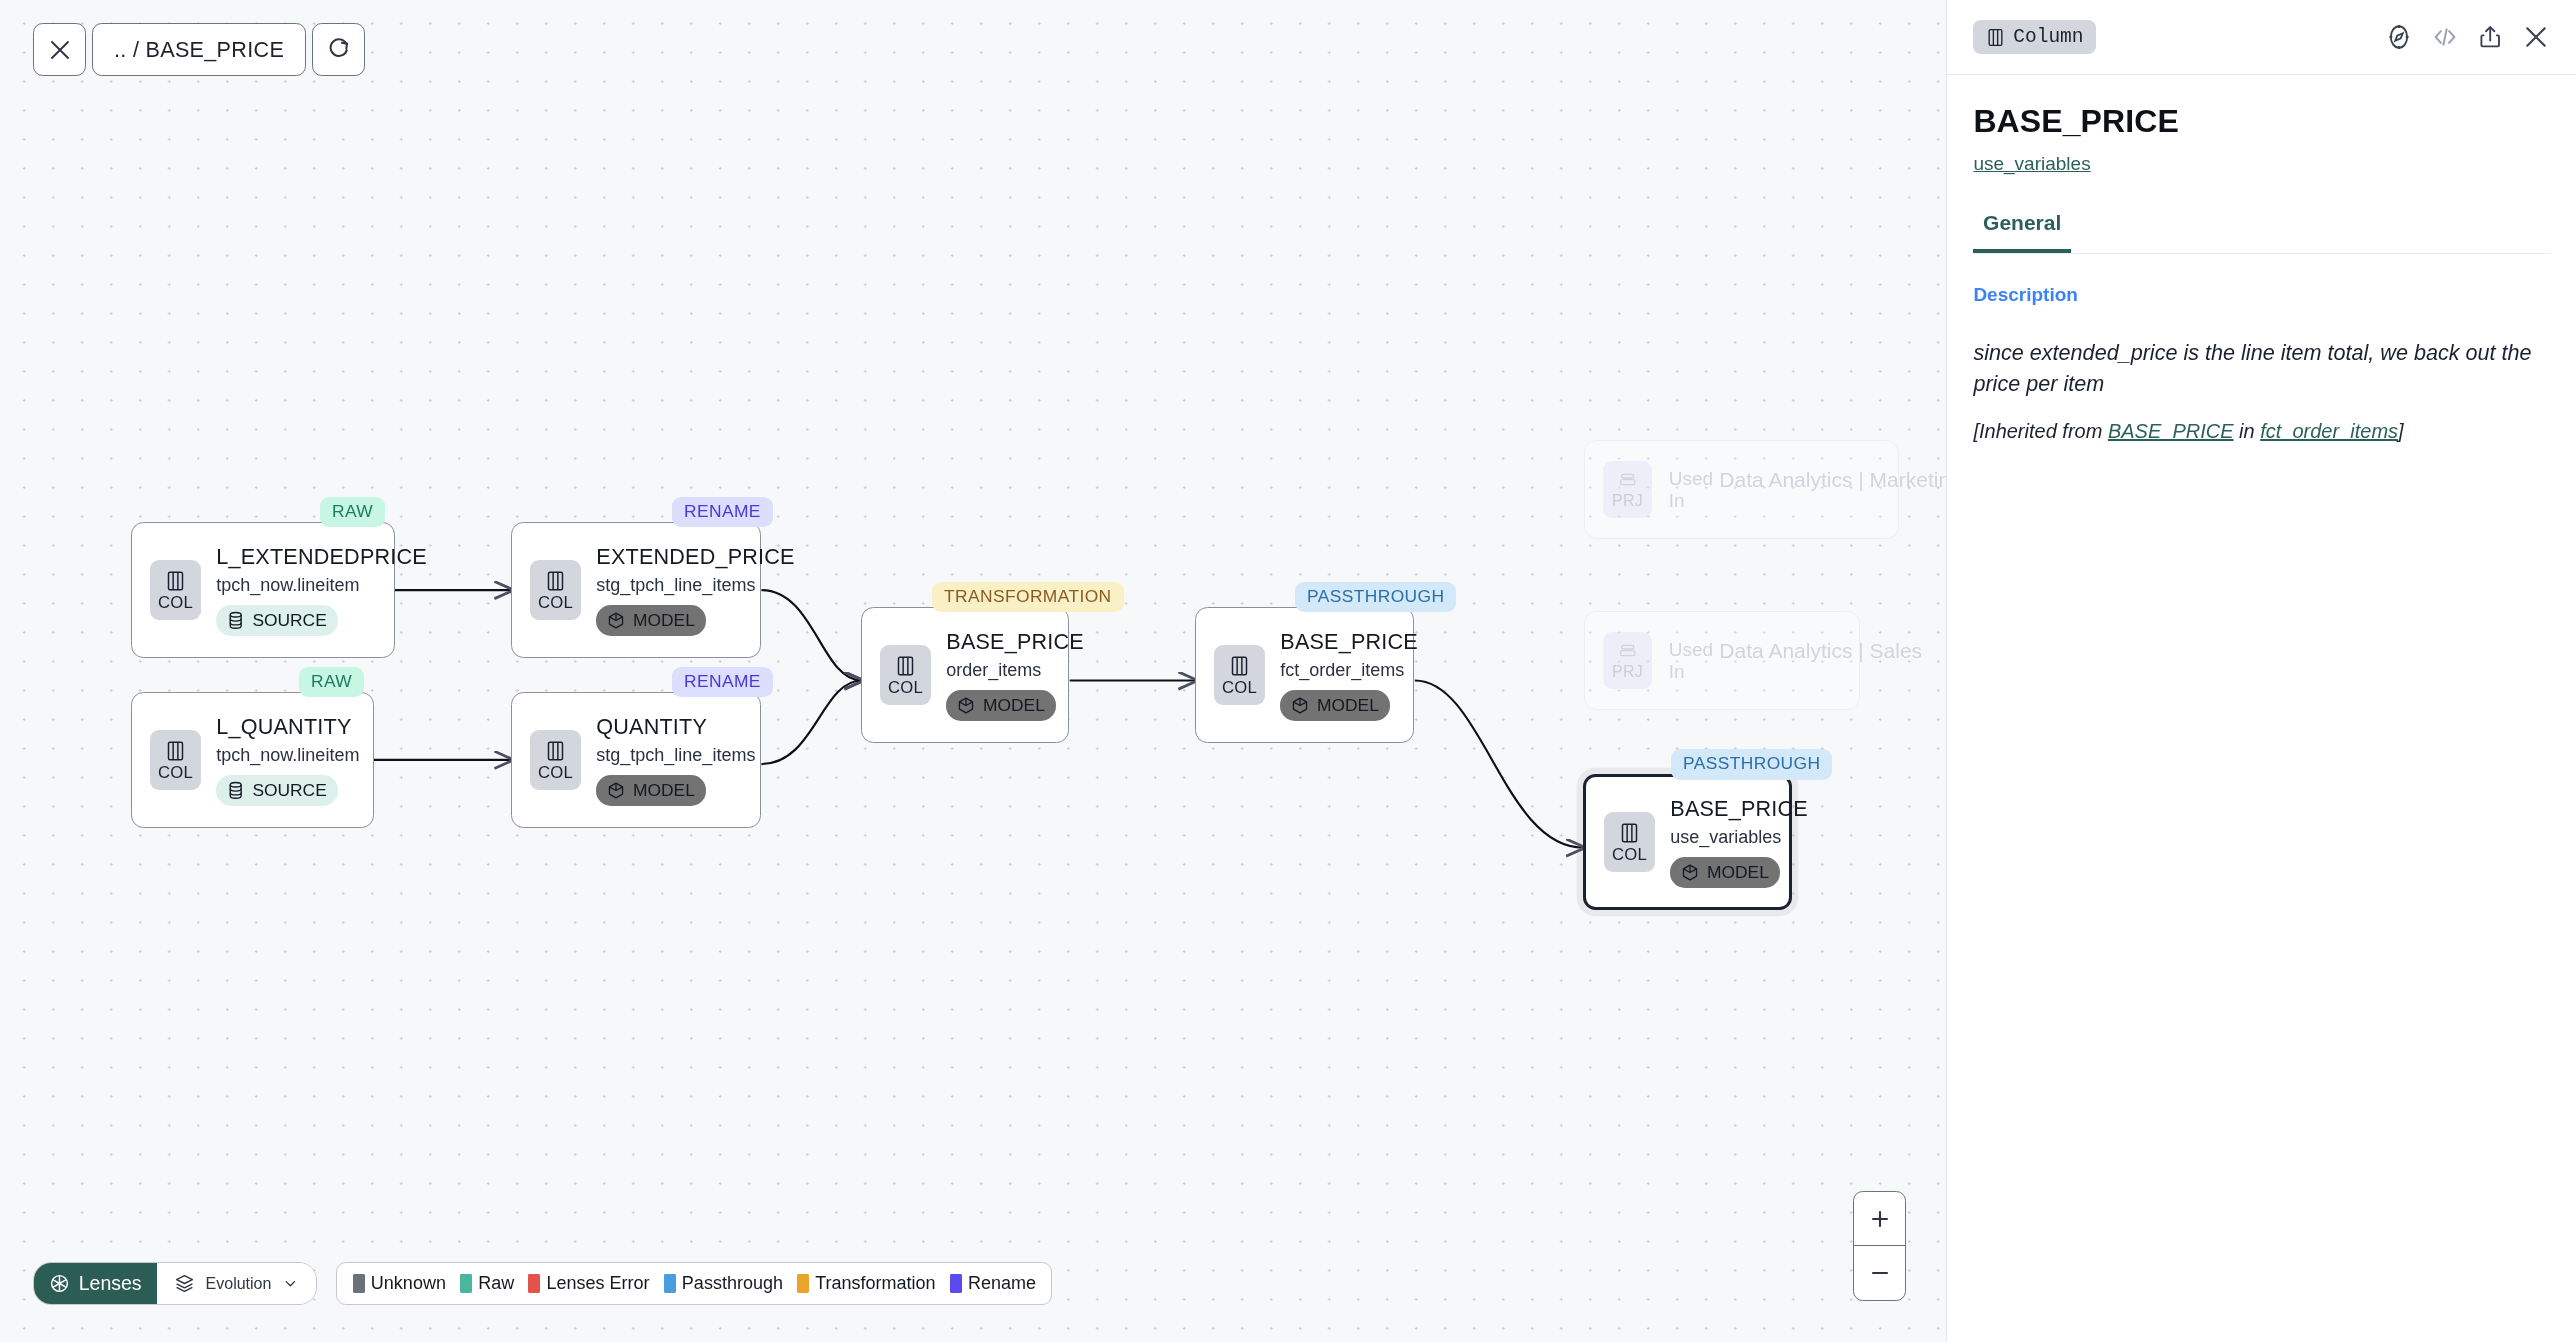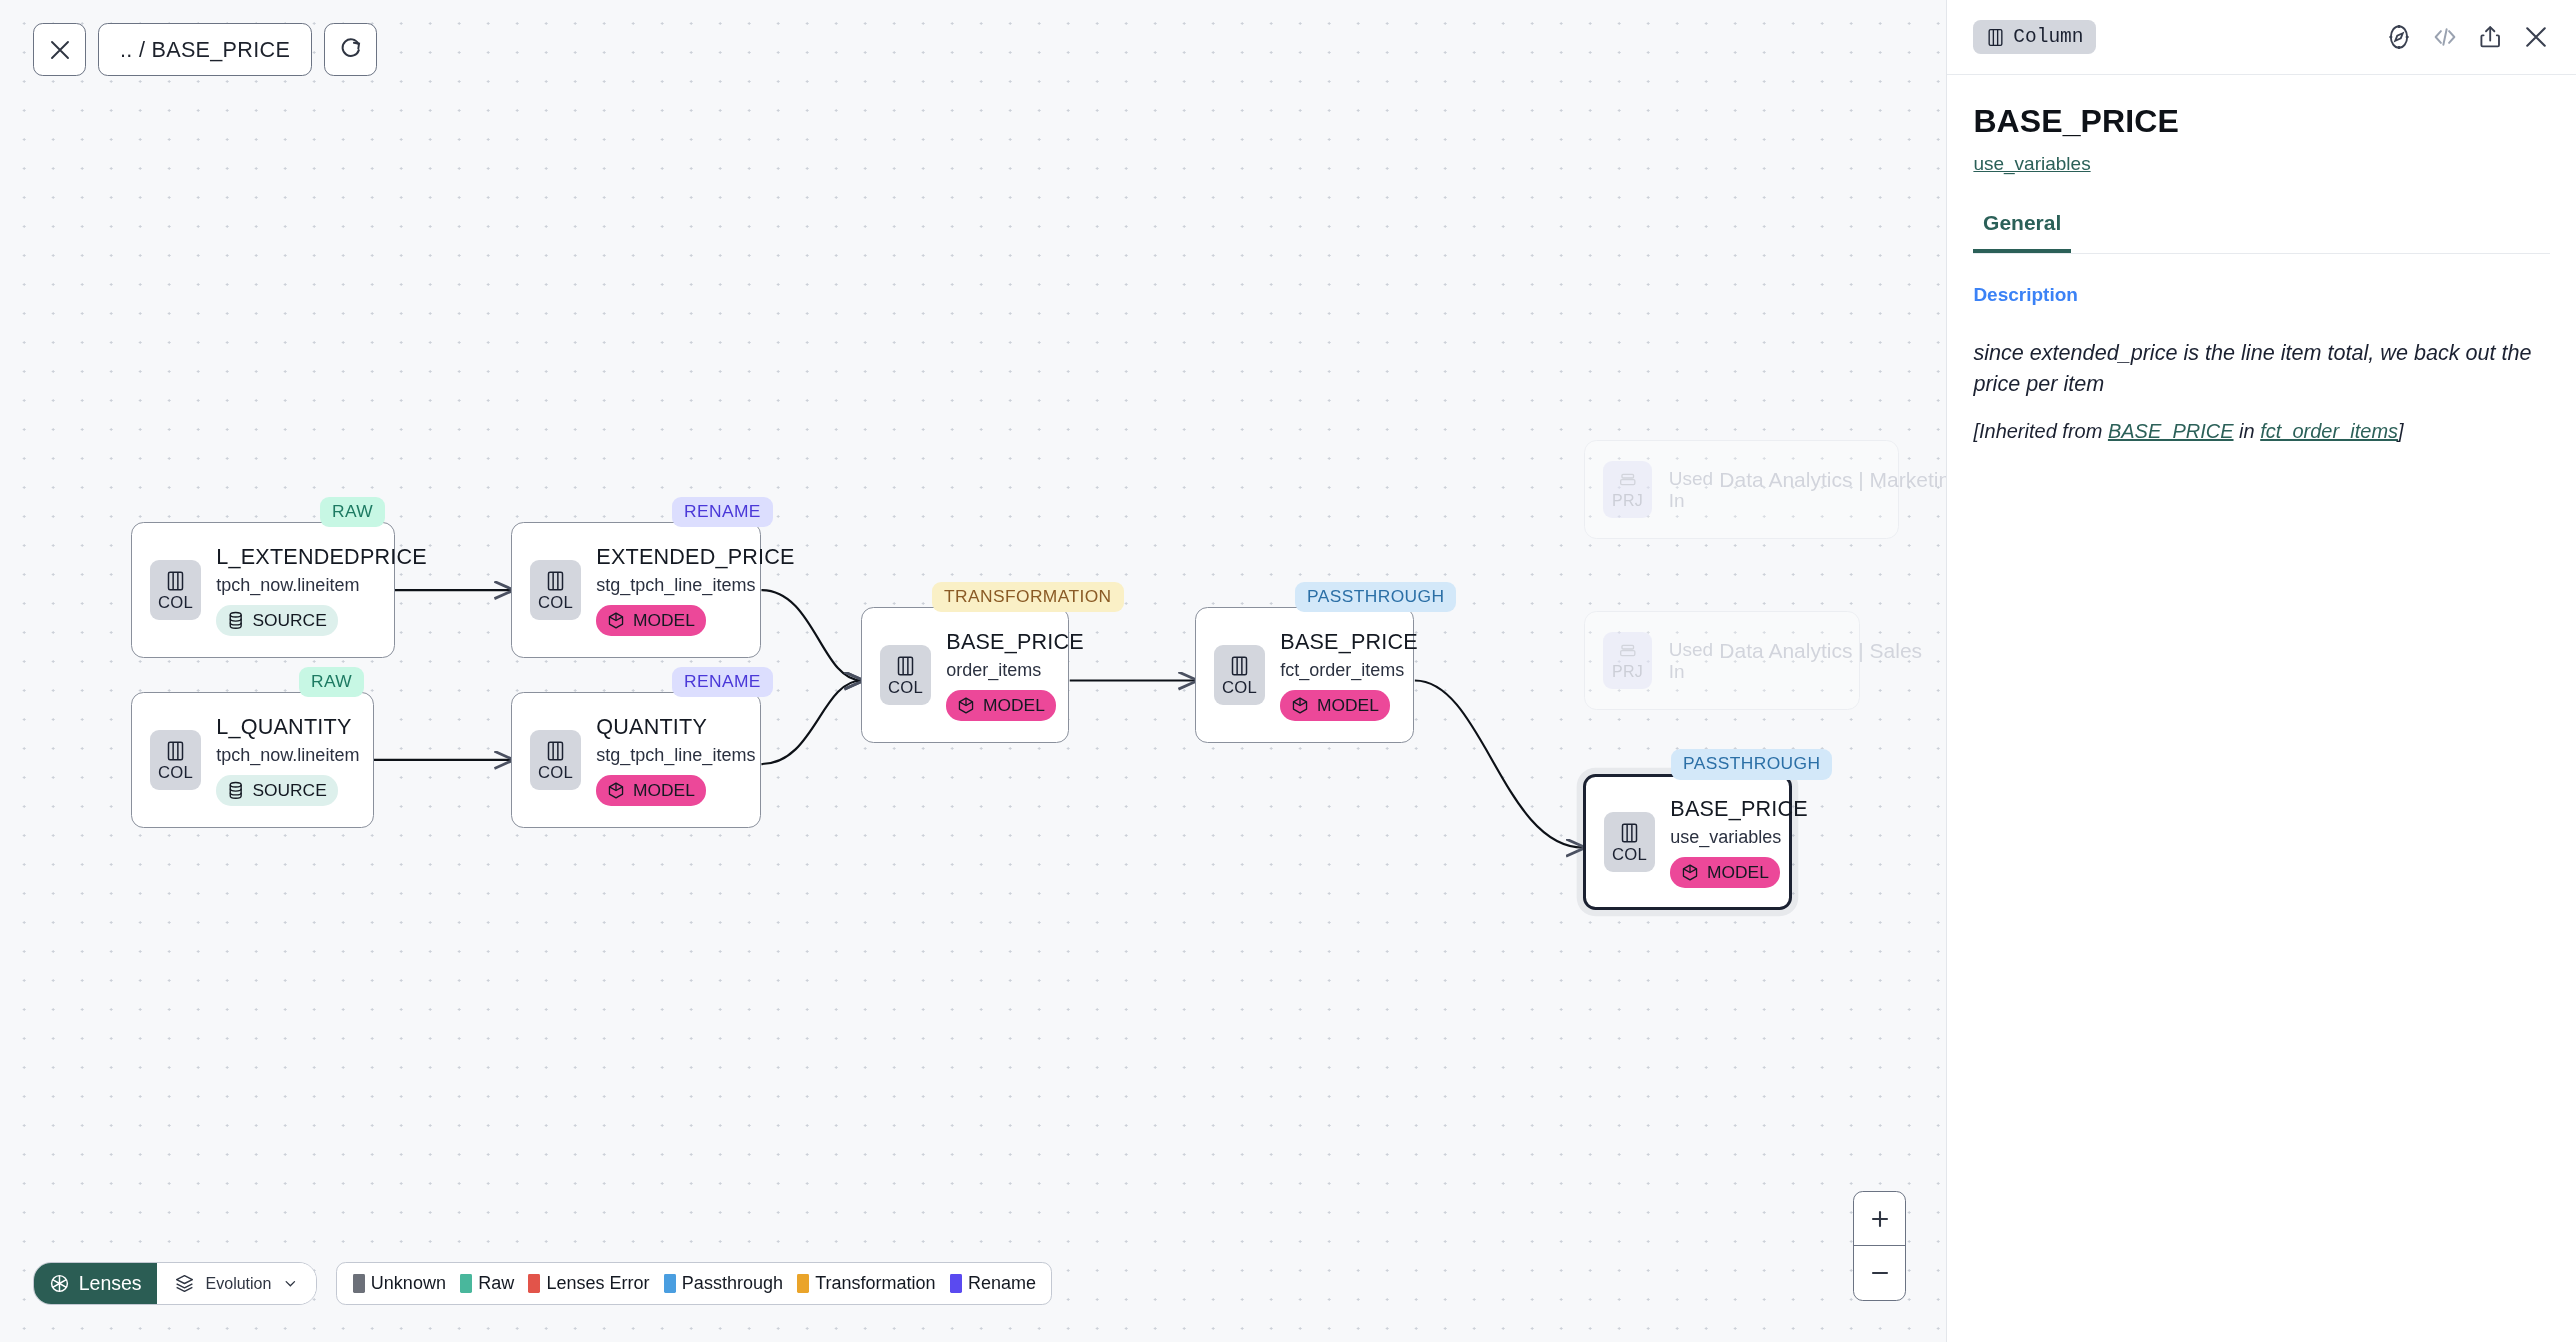--- a/index.html
+++ b/index.html
@@ -17,21 +17,21 @@
     width: 1946px; height: 1343px;
     background-color: #f7f8fa;
     background-image: radial-gradient(circle, #ccd0d8 1.1px, transparent 1.2px);
     background-size: 29px 29px;
     background-position: 9.7px 9px;
     overflow: hidden;
     flex: 0 0 auto;
   }
 
   
-  #top-tools { position: absolute; left: 33px; top: 23px; display: flex; align-items: center; gap: 12px; z-index: 30; }
+  #top-tools { position: absolute; left: 33px; top: 23px; display: flex; align-items: center; gap: 6px; z-index: 30; }
   .tool-btn {
     background: #fff; border: 1.5px solid #6b7383; border-radius: 9.7px;
     height: 53px; display: flex; align-items: center; justify-content: center;
     color: #2f3542; cursor: pointer;
   }
   .tool-btn.sq { width: 53px; }
   .tool-btn.crumb { padding: 0 21px; font-size: 21.6px; color: #1d222c; letter-spacing: 0.3px; }
   .tool-btn svg { display: block; }
 
   
@@ -48,21 +48,21 @@
   }
   .col-chip .lbl { font-size: 16.7px; color: #1b2131; letter-spacing: 0.3px; line-height: 1; }
   .node-text { margin-left: 15.3px; display: flex; flex-direction: column; align-items: flex-start; gap: 4.9px; }
   .node-title { font-size: 21.6px; color: #141922; letter-spacing: 0.2px; white-space: nowrap; }
   .node-sub { font-size: 18px; color: #2b3140; white-space: nowrap; }
   .kind-badge {
     margin-top: 4.9px; display: inline-flex; align-items: center; gap: 7.7px;
     padding: 4.9px 11px; border-radius: 15px; font-size: 17.4px; color: #141922; white-space: nowrap;
   }
   .kind-badge.source { background: #ddf0ec; }
-  .kind-badge.model  { background: #ec4899; }
+  .kind-badge.model  { background: #737373; }
 
   .tag {
     position: absolute; top: -26.4px; padding: 6.3px 12px 7px; border-radius: 9px;
     font-size: 17.4px; letter-spacing: 0.4px; white-space: nowrap; z-index: 12; line-height: 1;
   }
   .tag.raw            { background: #c7f7e4; color: #1d7a62; }
   .tag.rename         { background: #dcdefe; color: #4a38d8; }
   .tag.transformation { background: #faf0c6; color: #8a5a25; }
   .tag.passthrough    { background: #d3e8f9; color: #2b6fa6; }
 

